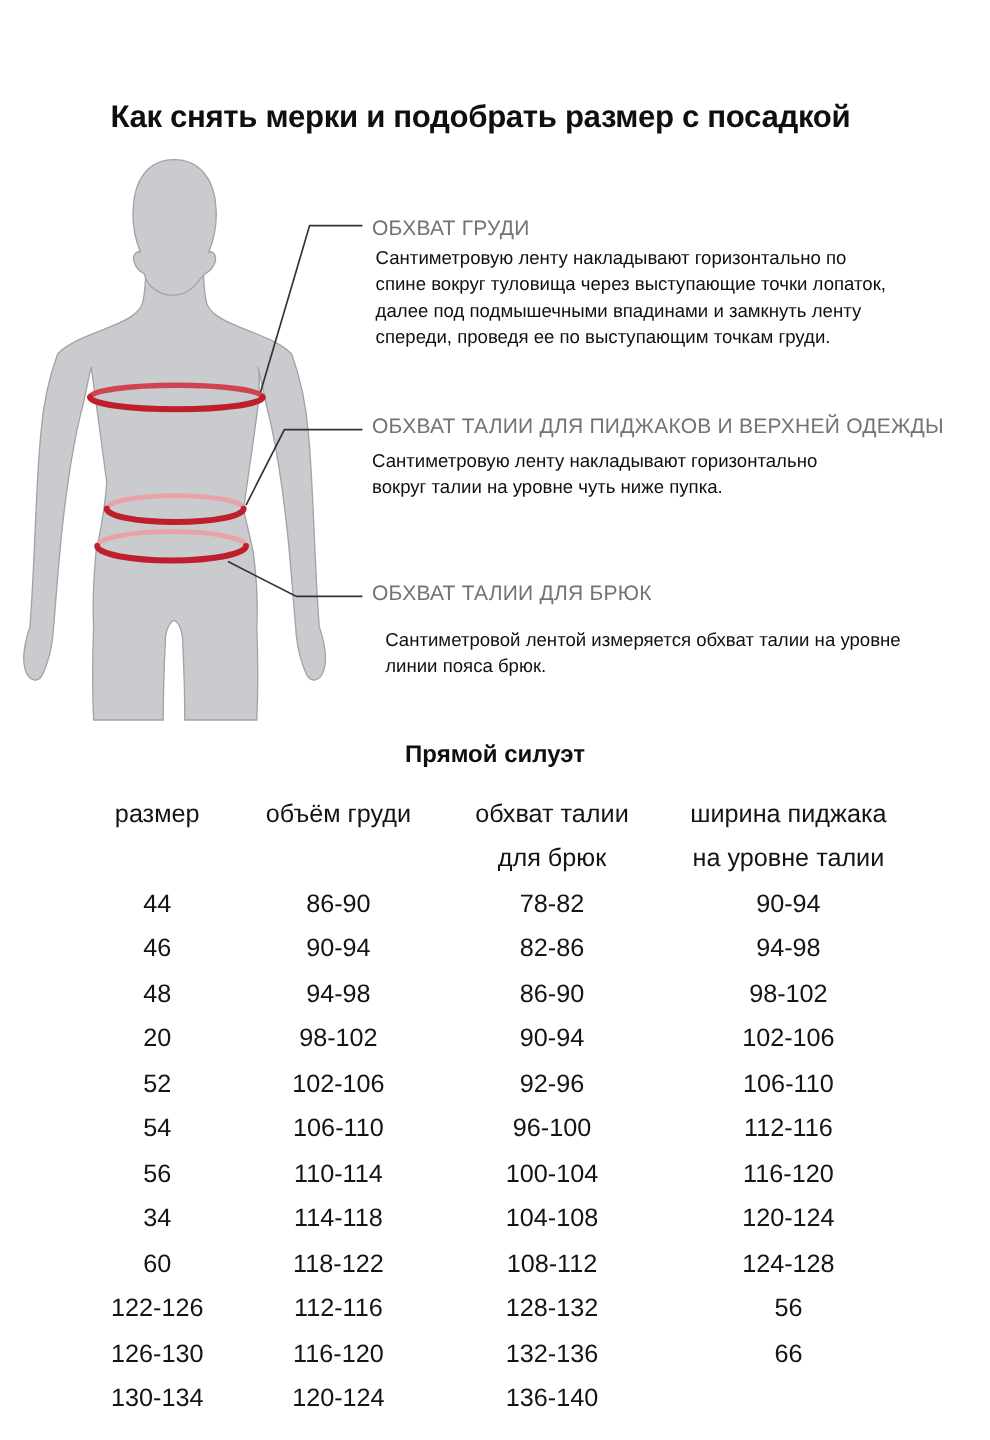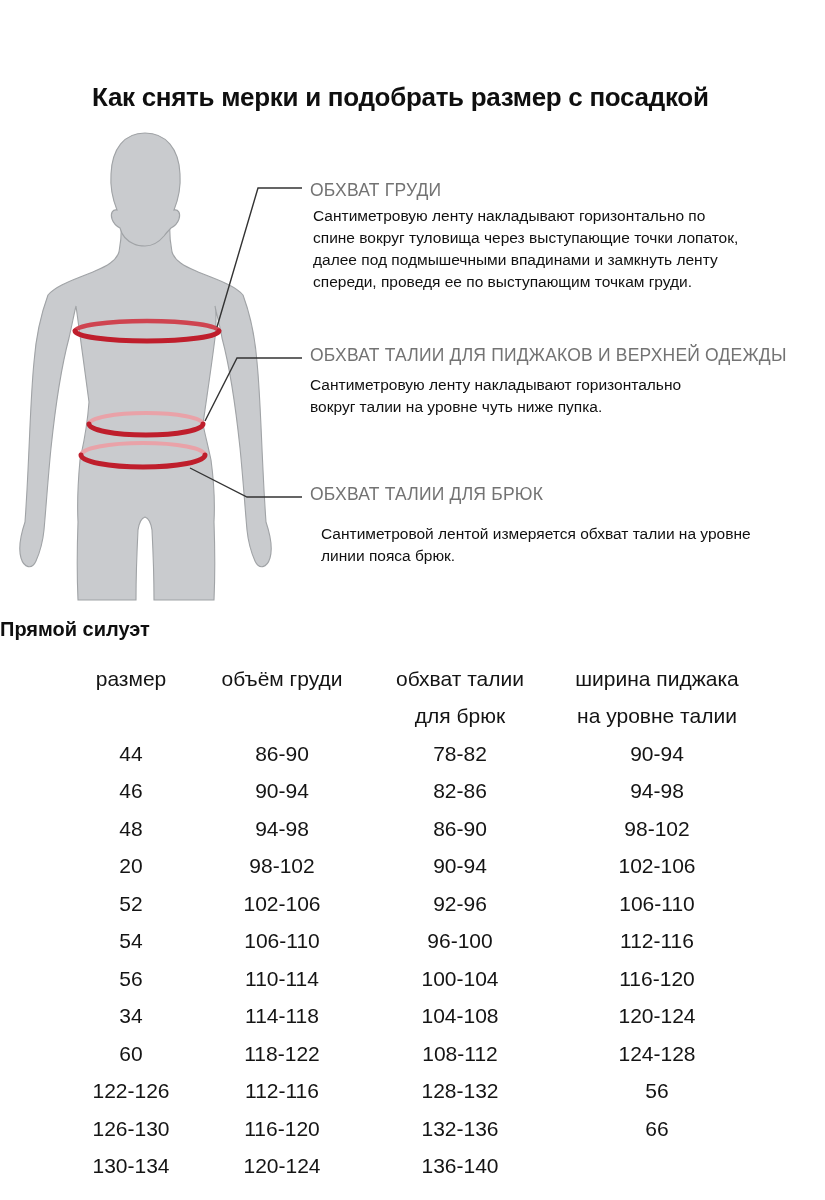--- a/index.html
+++ b/index.html
@@ -21,21 +21,21 @@
     position:absolute;font-size:15.5px;line-height:22px;color:#101010;
     white-space:pre-line;
   }
   .h-chest{left:310px;top:180px;}
   .d-chest{left:313px;top:205px;}
   .h-waist{left:310px;top:345px;}
   .d-waist{left:310px;top:374px;}
   .h-trouser{left:310px;top:484px;}
   .d-trouser{left:321px;top:511px;margin-top:12px;}
   .table-title{
-    position:absolute;left:0;right:0;top:618px;text-align:left;
+    position:absolute;left:0;right:0;top:618px;text-align:center;
     font-size:20px;font-weight:700;color:#0f0f0f;
   }
   .size-table{
     position:absolute;left:66px;top:660px;
     display:grid;
     grid-template-columns:130px 172px 184px 210px;
     grid-auto-rows:37.5px;
   }
   .size-table .cell{
     display:flex;align-items:center;justify-content:center;

